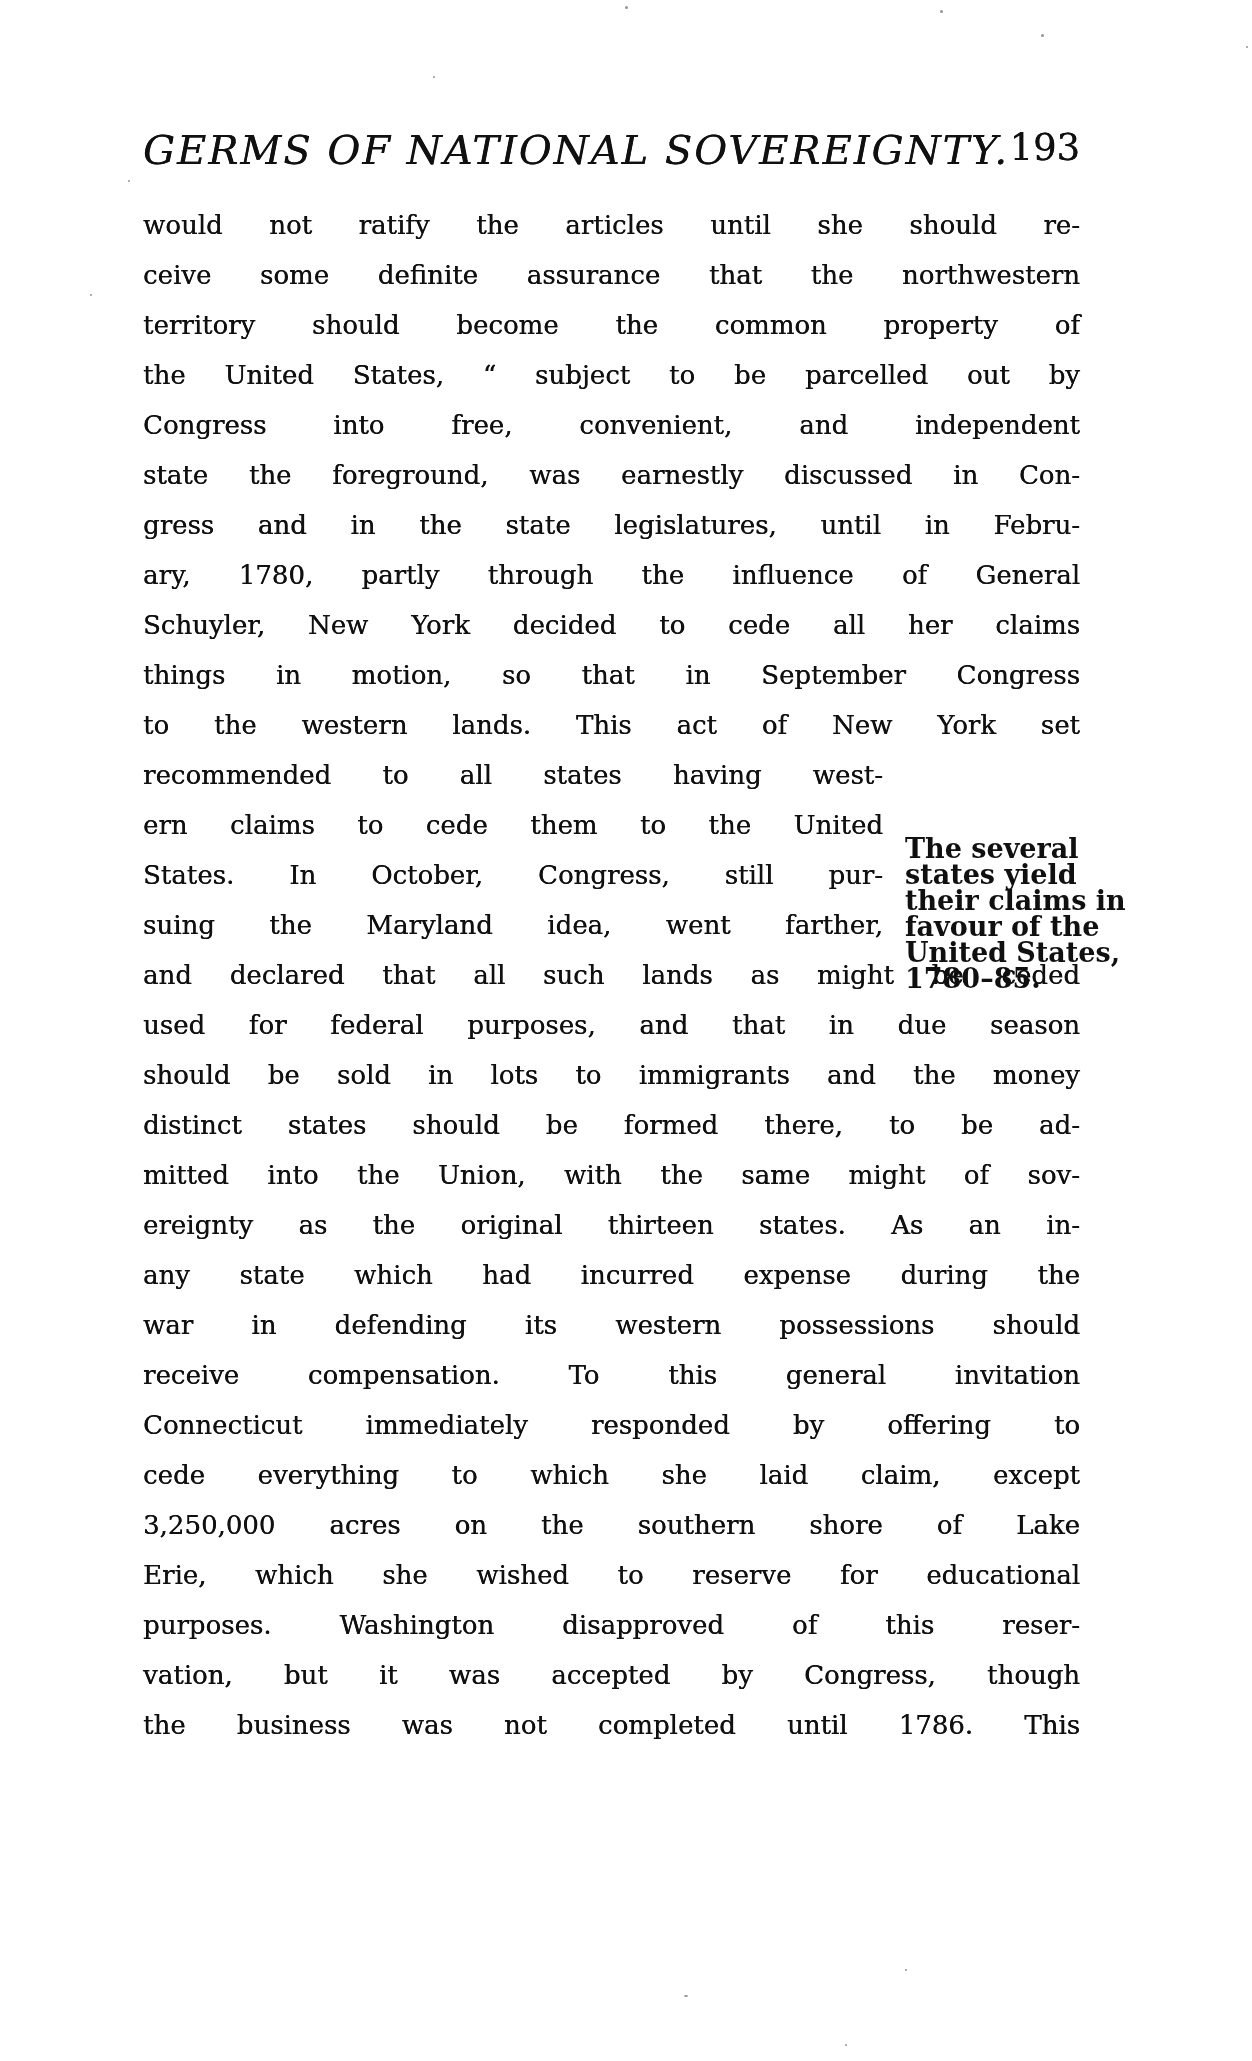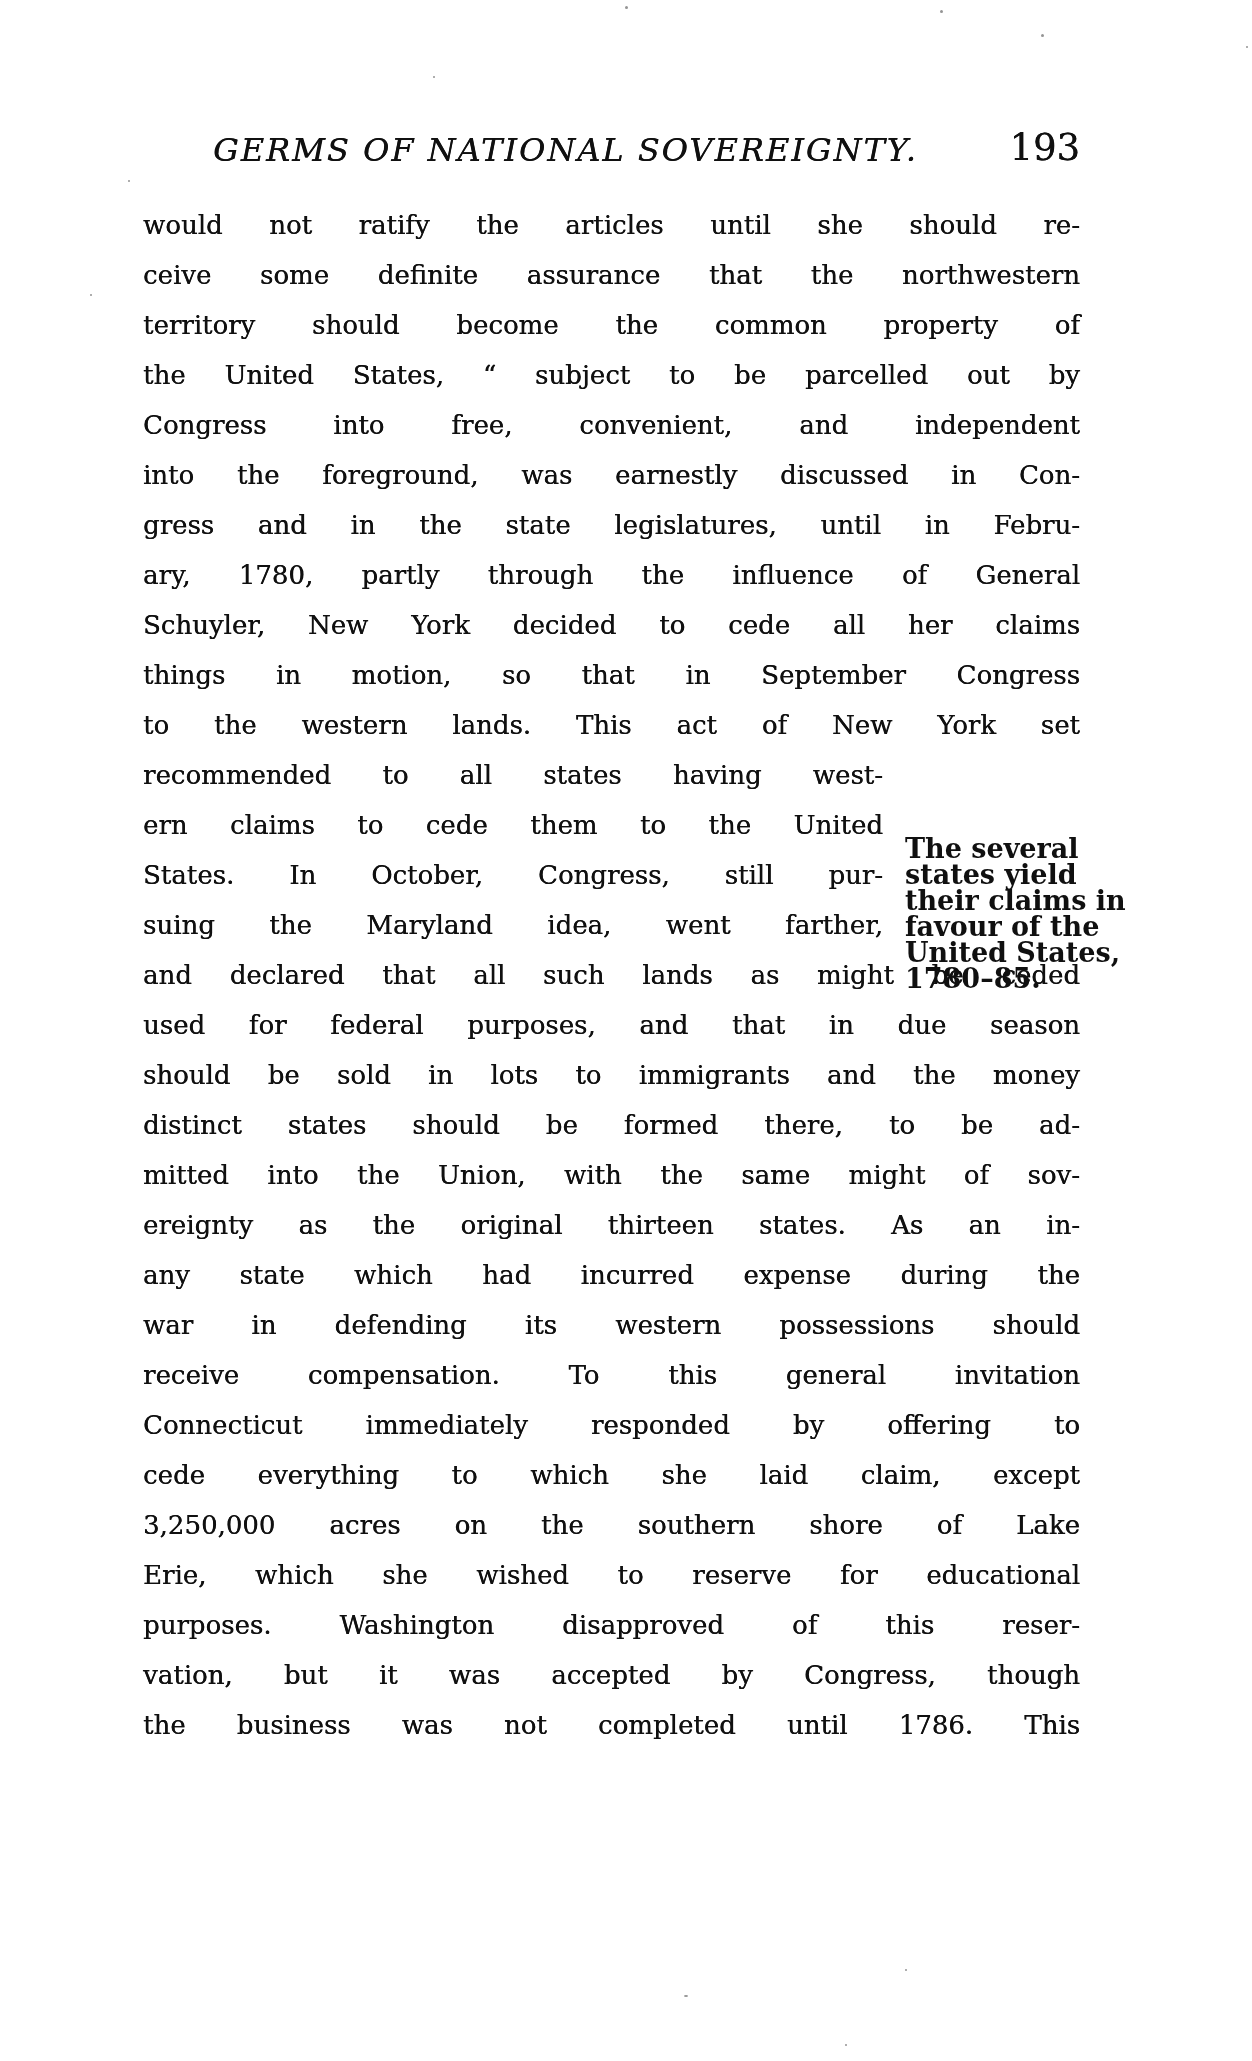--- a/index.html
+++ b/index.html
@@ -25,21 +25,21 @@
     width: 937px;
     height: 44px;
   }
   .head-title {
     display: block;
     width: 100%;
     box-sizing: border-box;
     padding-right: 92px;
     text-align: center;
     font-style: italic;
-    font-size: 32px;
+    font-size: 40px;
     line-height: 40px;
     letter-spacing: 2px;
     white-space: nowrap;
     text-shadow: 0.3px 0 0 currentColor;
   }
   .page-number {
     position: absolute;
     right: 0;
     top: -2px;
     font-size: 37px;
@@ -122,21 +122,21 @@
     <span class="head-title">GERMS OF NATIONAL SOVEREIGNTY.</span>
     <span class="page-number">193</span>
   </header>
 
   <main class="body-text">
       <div class="line">would not ratify the articles until she should re-</div>
       <div class="line">ceive some definite assurance that the northwestern</div>
       <div class="line">territory should become the common property of</div>
       <div class="line">the United States, “ subject to be parcelled out by</div>
       <div class="line">Congress into free, convenient, and independent</div>
-      <div class="line">into the foreground, was earnestly discussed in Con-</div>
+      <div class="line">state the foreground, was earnestly discussed in Con-</div>
       <div class="line">gress and in the state legislatures, until in Febru-</div>
       <div class="line">ary, 1780, partly through the influence of General</div>
       <div class="line">Schuyler, New York decided to cede all her claims</div>
       <div class="line">things in motion, so that in September Congress</div>
       <div class="line">to the western lands. This act of New York set</div>
       <div class="line short">recommended to all states having west-</div>
       <div class="line short">ern claims to cede them to the United</div>
       <div class="line short">States. In October, Congress, still pur-</div>
       <div class="line short">suing the Maryland idea, went farther,</div>
       <div class="line">and declared that all such lands as might be ceded</div>

